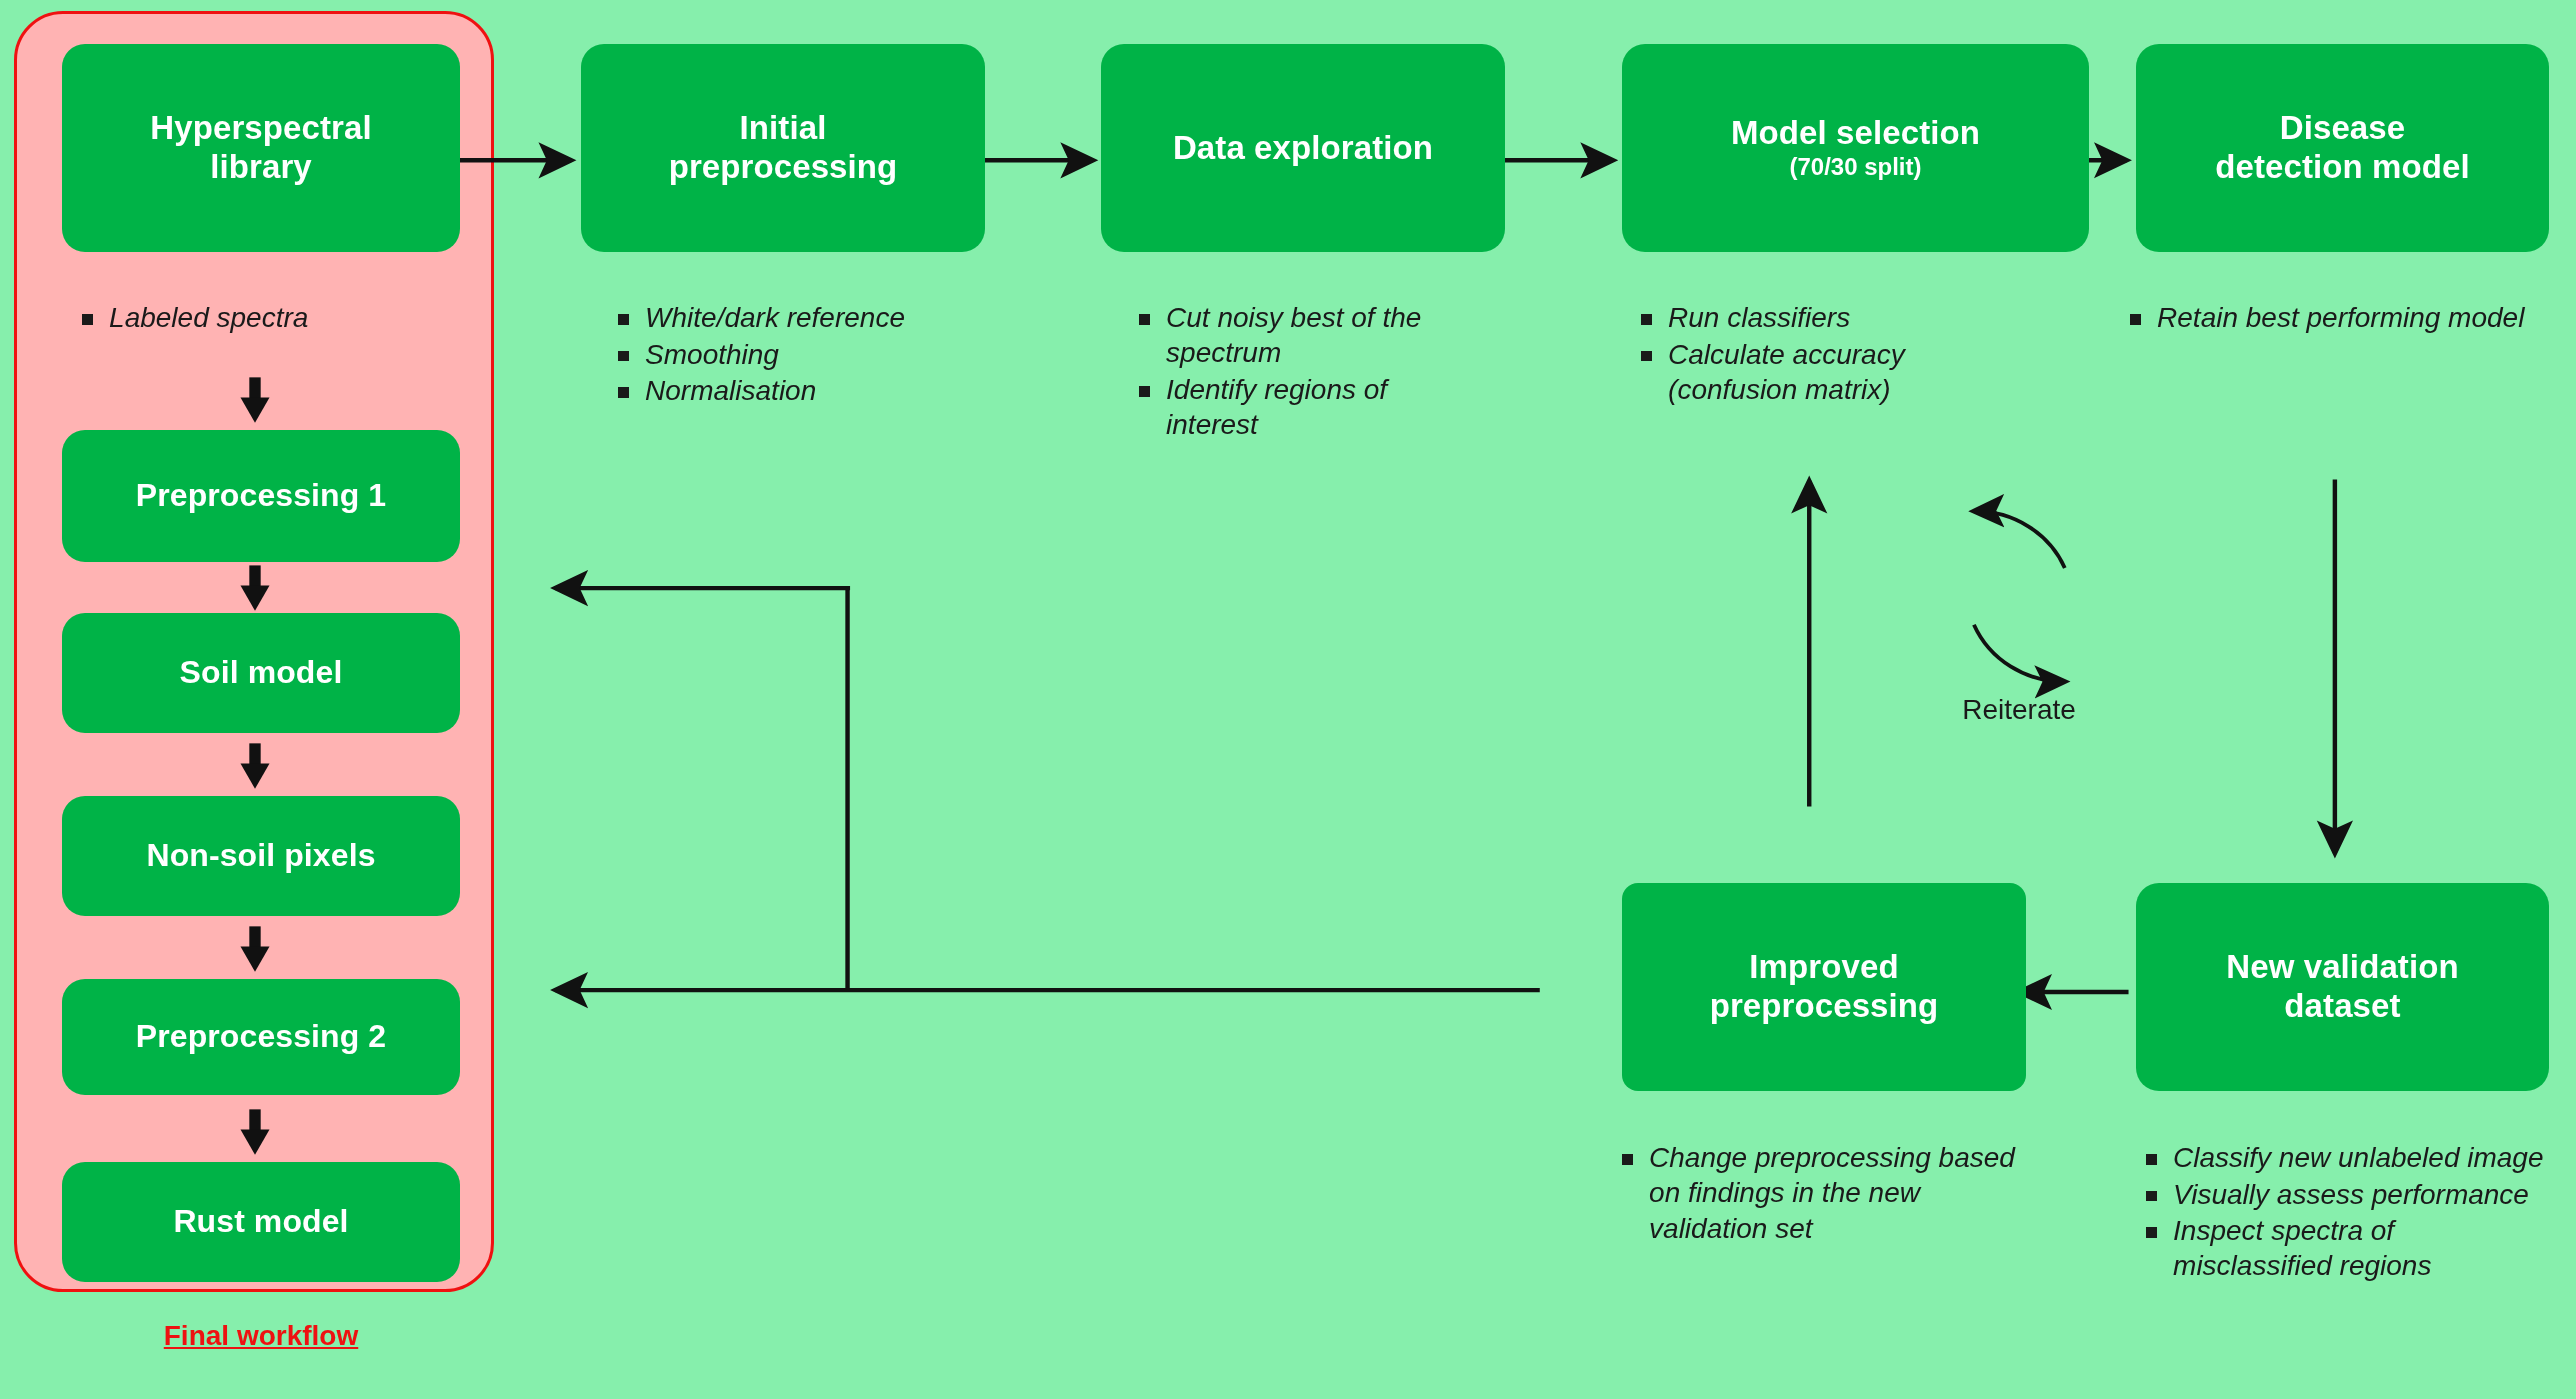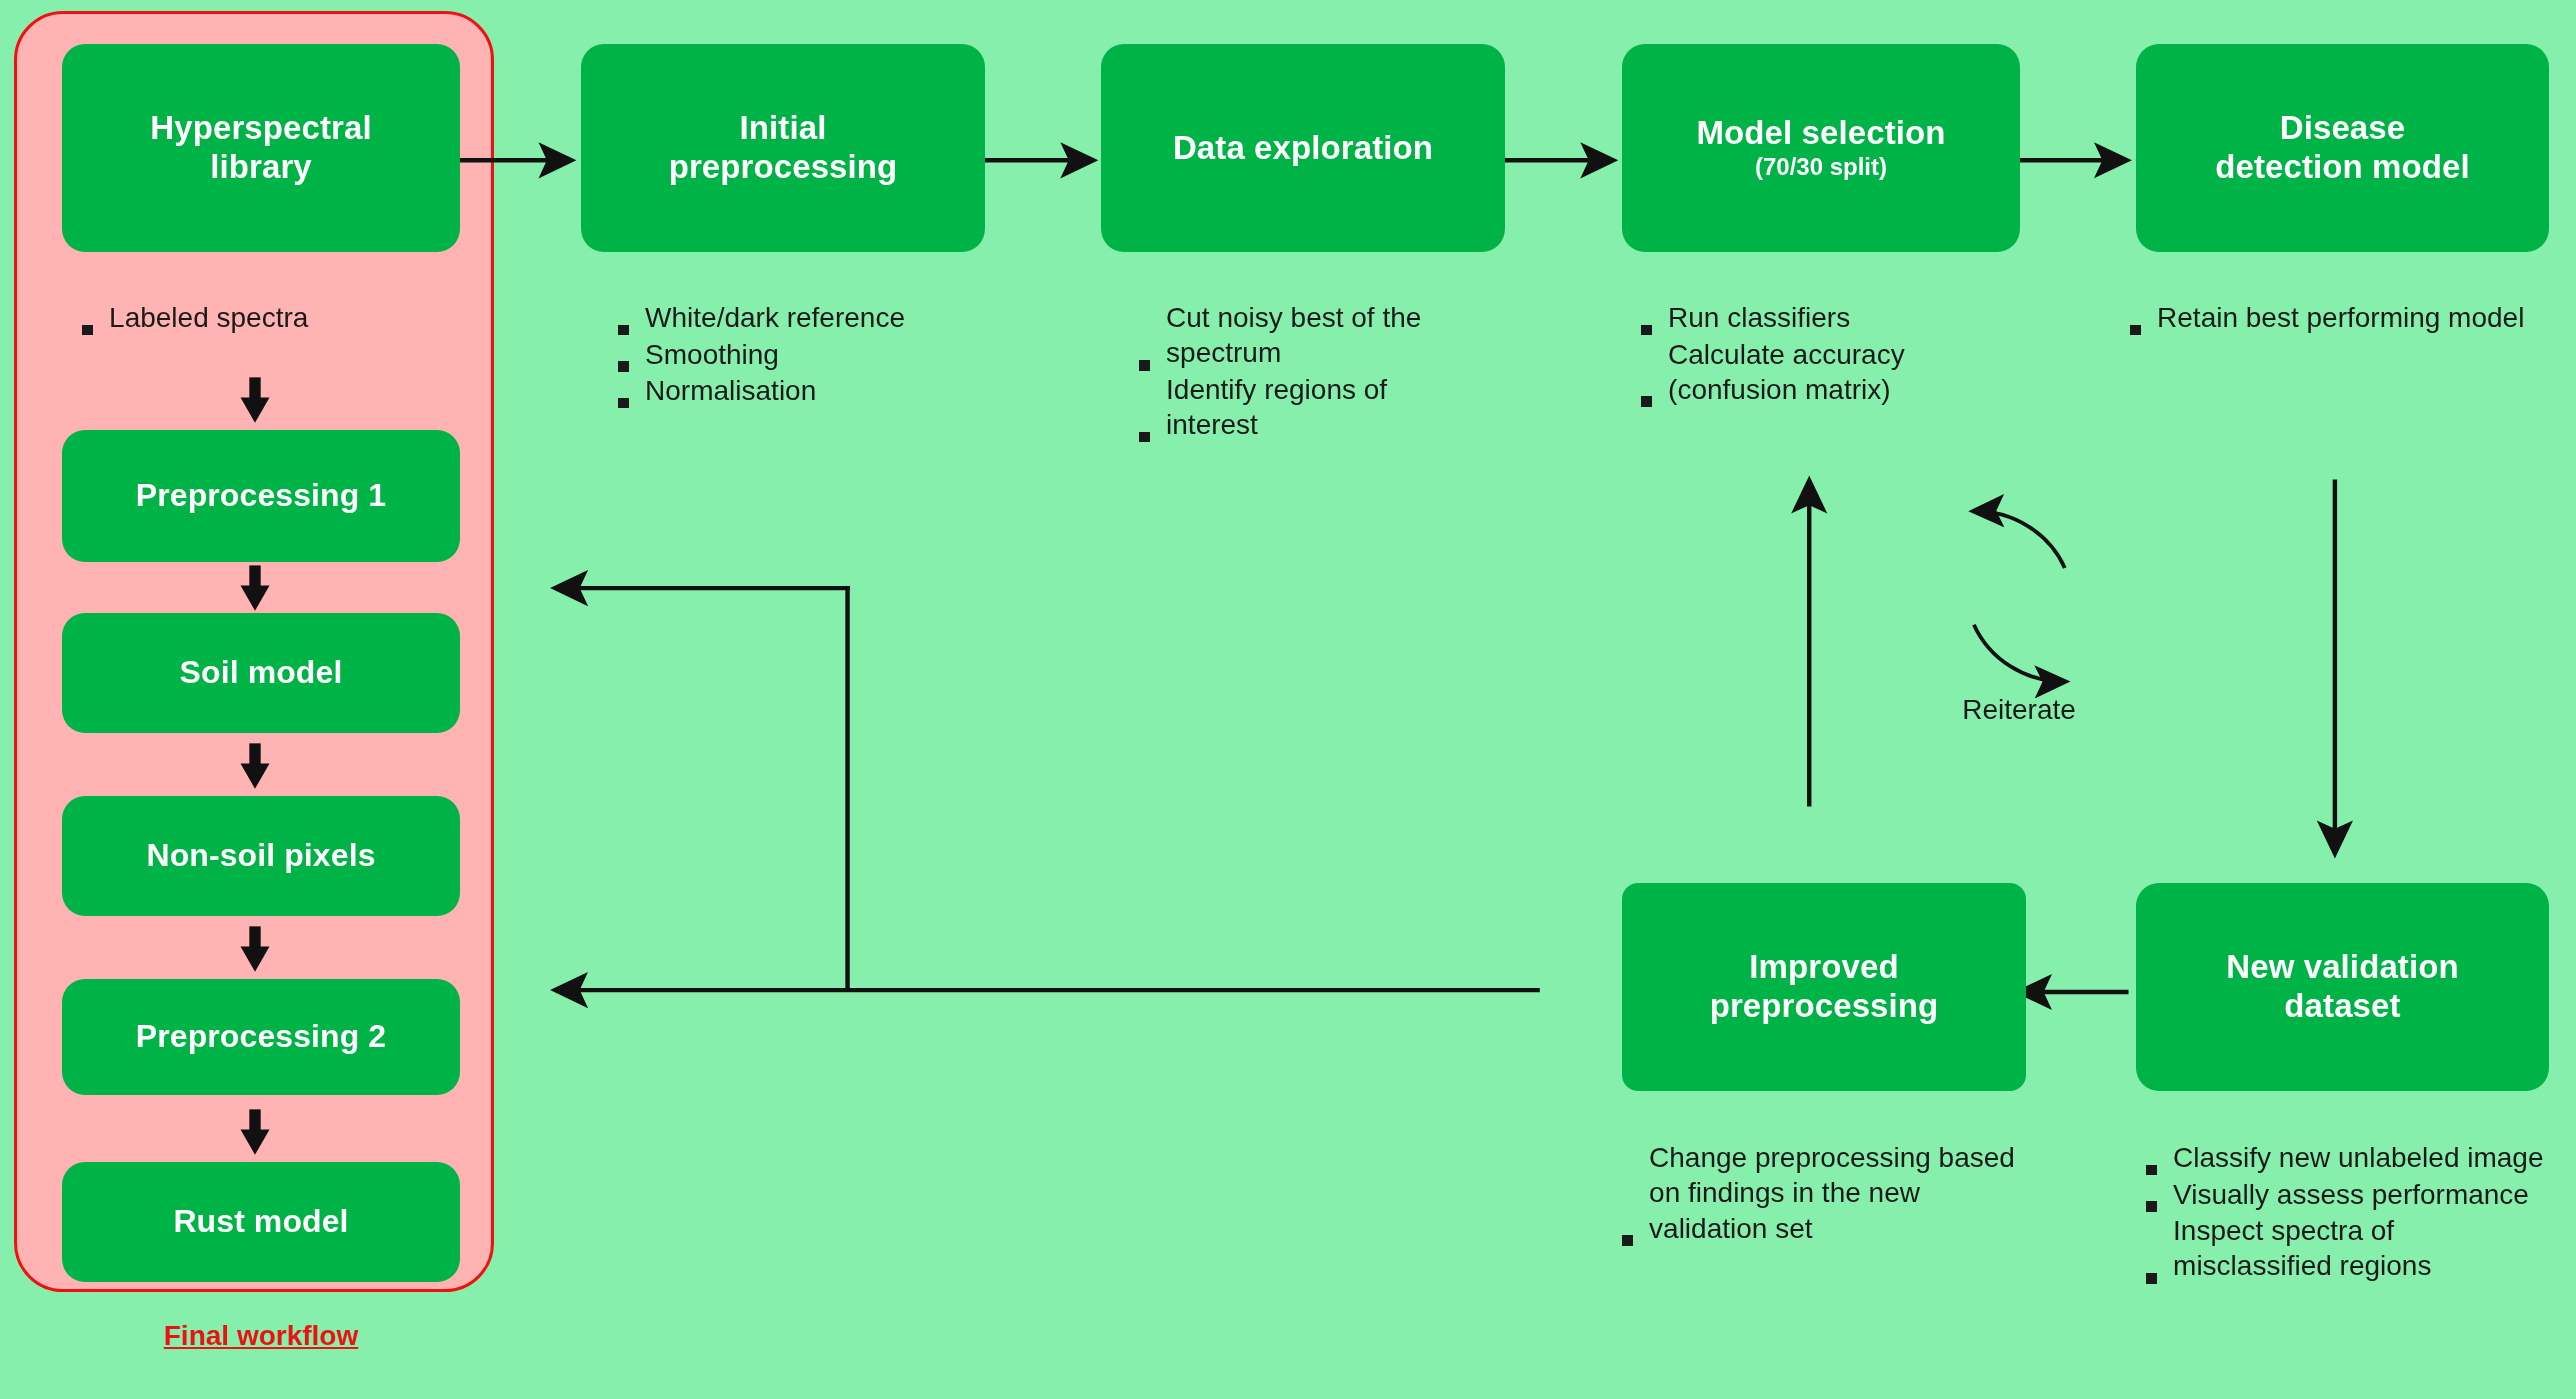--- a/index.html
+++ b/index.html
@@ -56,22 +56,23 @@
 
   
   .bullets {
     position: absolute;
     color: #1a1a1a;
     font-size: 28px;
     line-height: 1.26;
   }
   .bullets .bullet-row {
     display: flex;
-    align-items: flex-end;
+    align-items: flex-start;
     margin-bottom: 1.3px;
+    font-style: italic;
   }
   .bullets .marker {
     flex: 0 0 auto;
     width: 10.7px;
     height: 10.7px;
     background: #1a1a1a;
     margin-top: 14px;
     margin-right: 16.4px;
   }
   .bullets .btext { flex: 1 1 auto; }
@@ -239,21 +240,21 @@
     <div class="bullet-row">
       <span class="marker"></span>
       <span class="btext">Cut noisy best of the spectrum</span>
     </div>
     <div class="bullet-row">
       <span class="marker"></span>
       <span class="btext">Identify regions of interest</span>
     </div>
   </div>
 
-  <div class="node" style="left:1622px; top:44px; width:398px; height:208px;">
+  <div class="node" style="left:1622px; top:44px; width:467px; height:208px;">
     <div class="title">Model selection</div>
     <div class="subtitle">(70/30 split)</div>
   </div>
 
   <div class="bullets" style="left:1641px; top:300px; width:366px;">
     <div class="bullet-row">
       <span class="marker"></span>
       <span class="btext">Run classifiers</span>
     </div>
     <div class="bullet-row">

